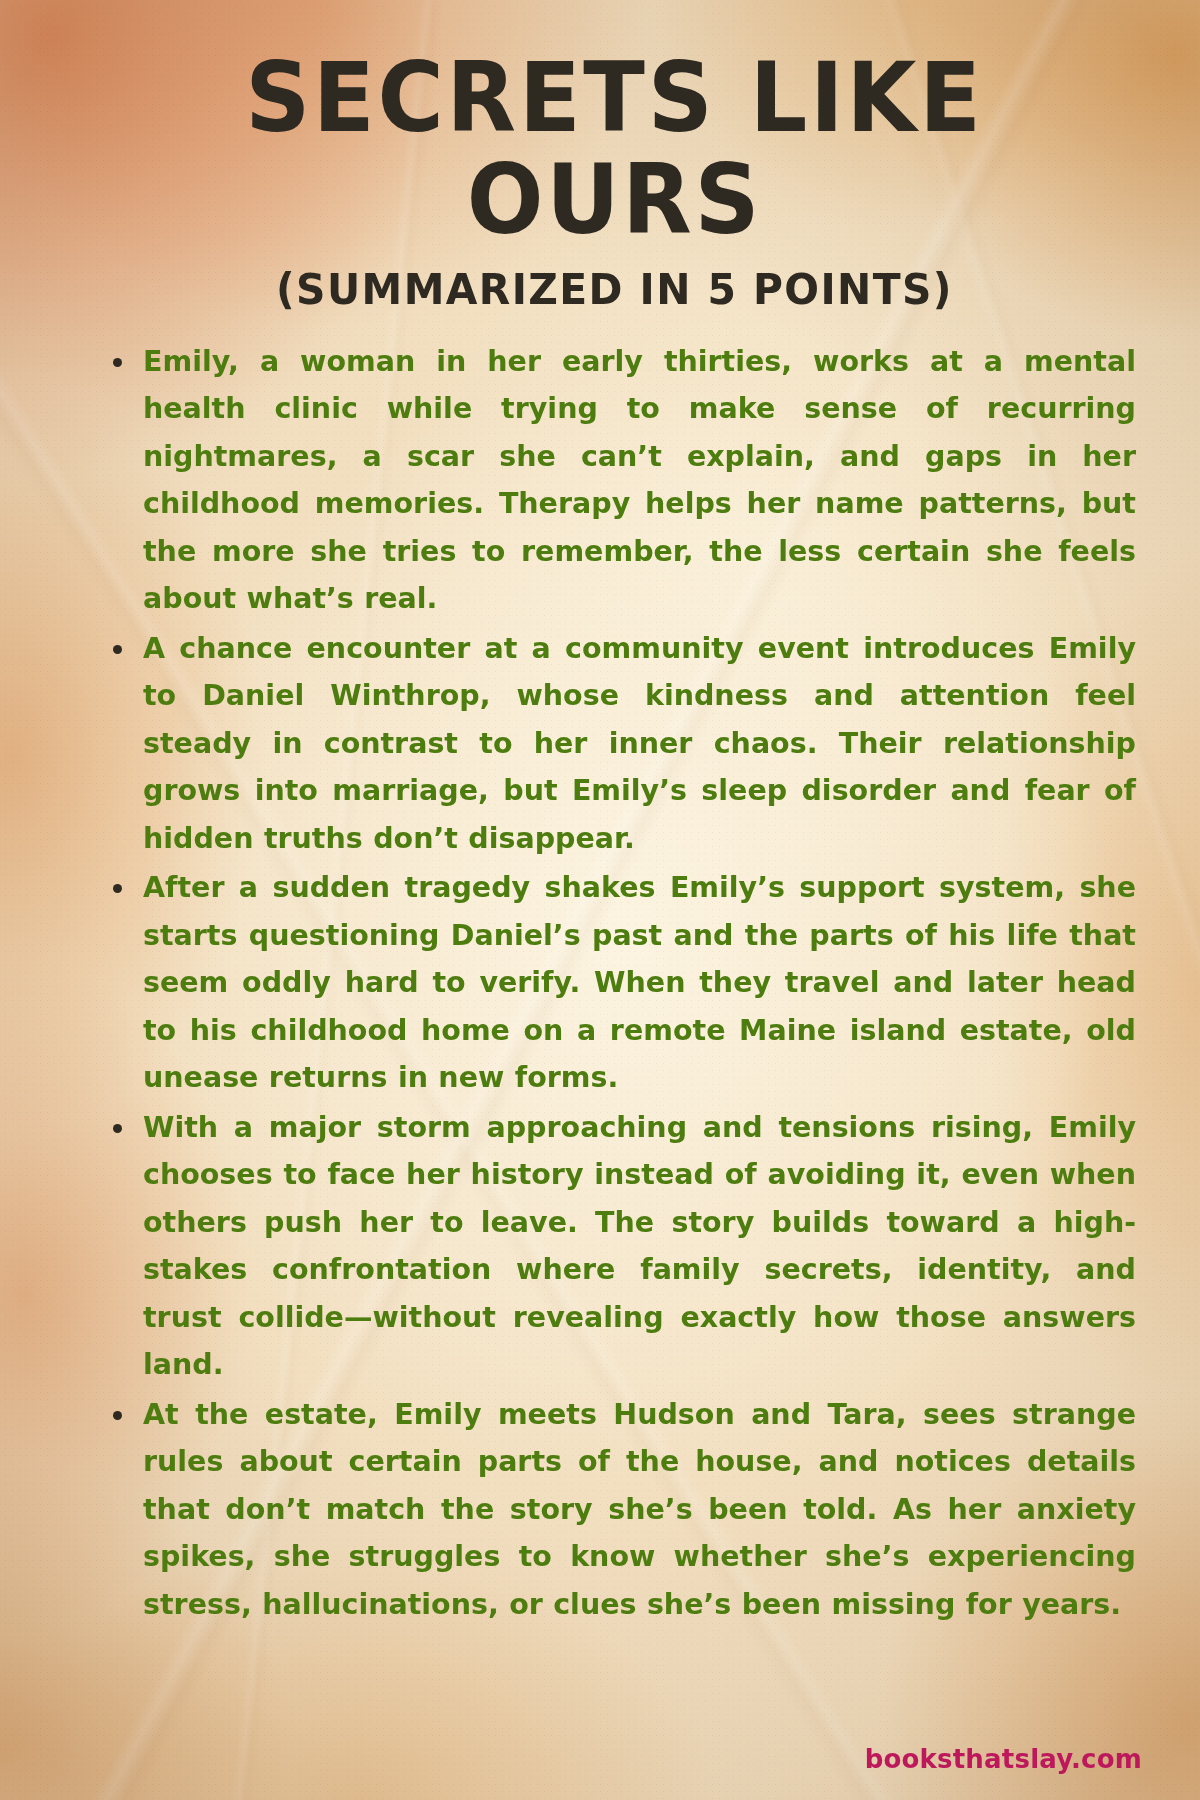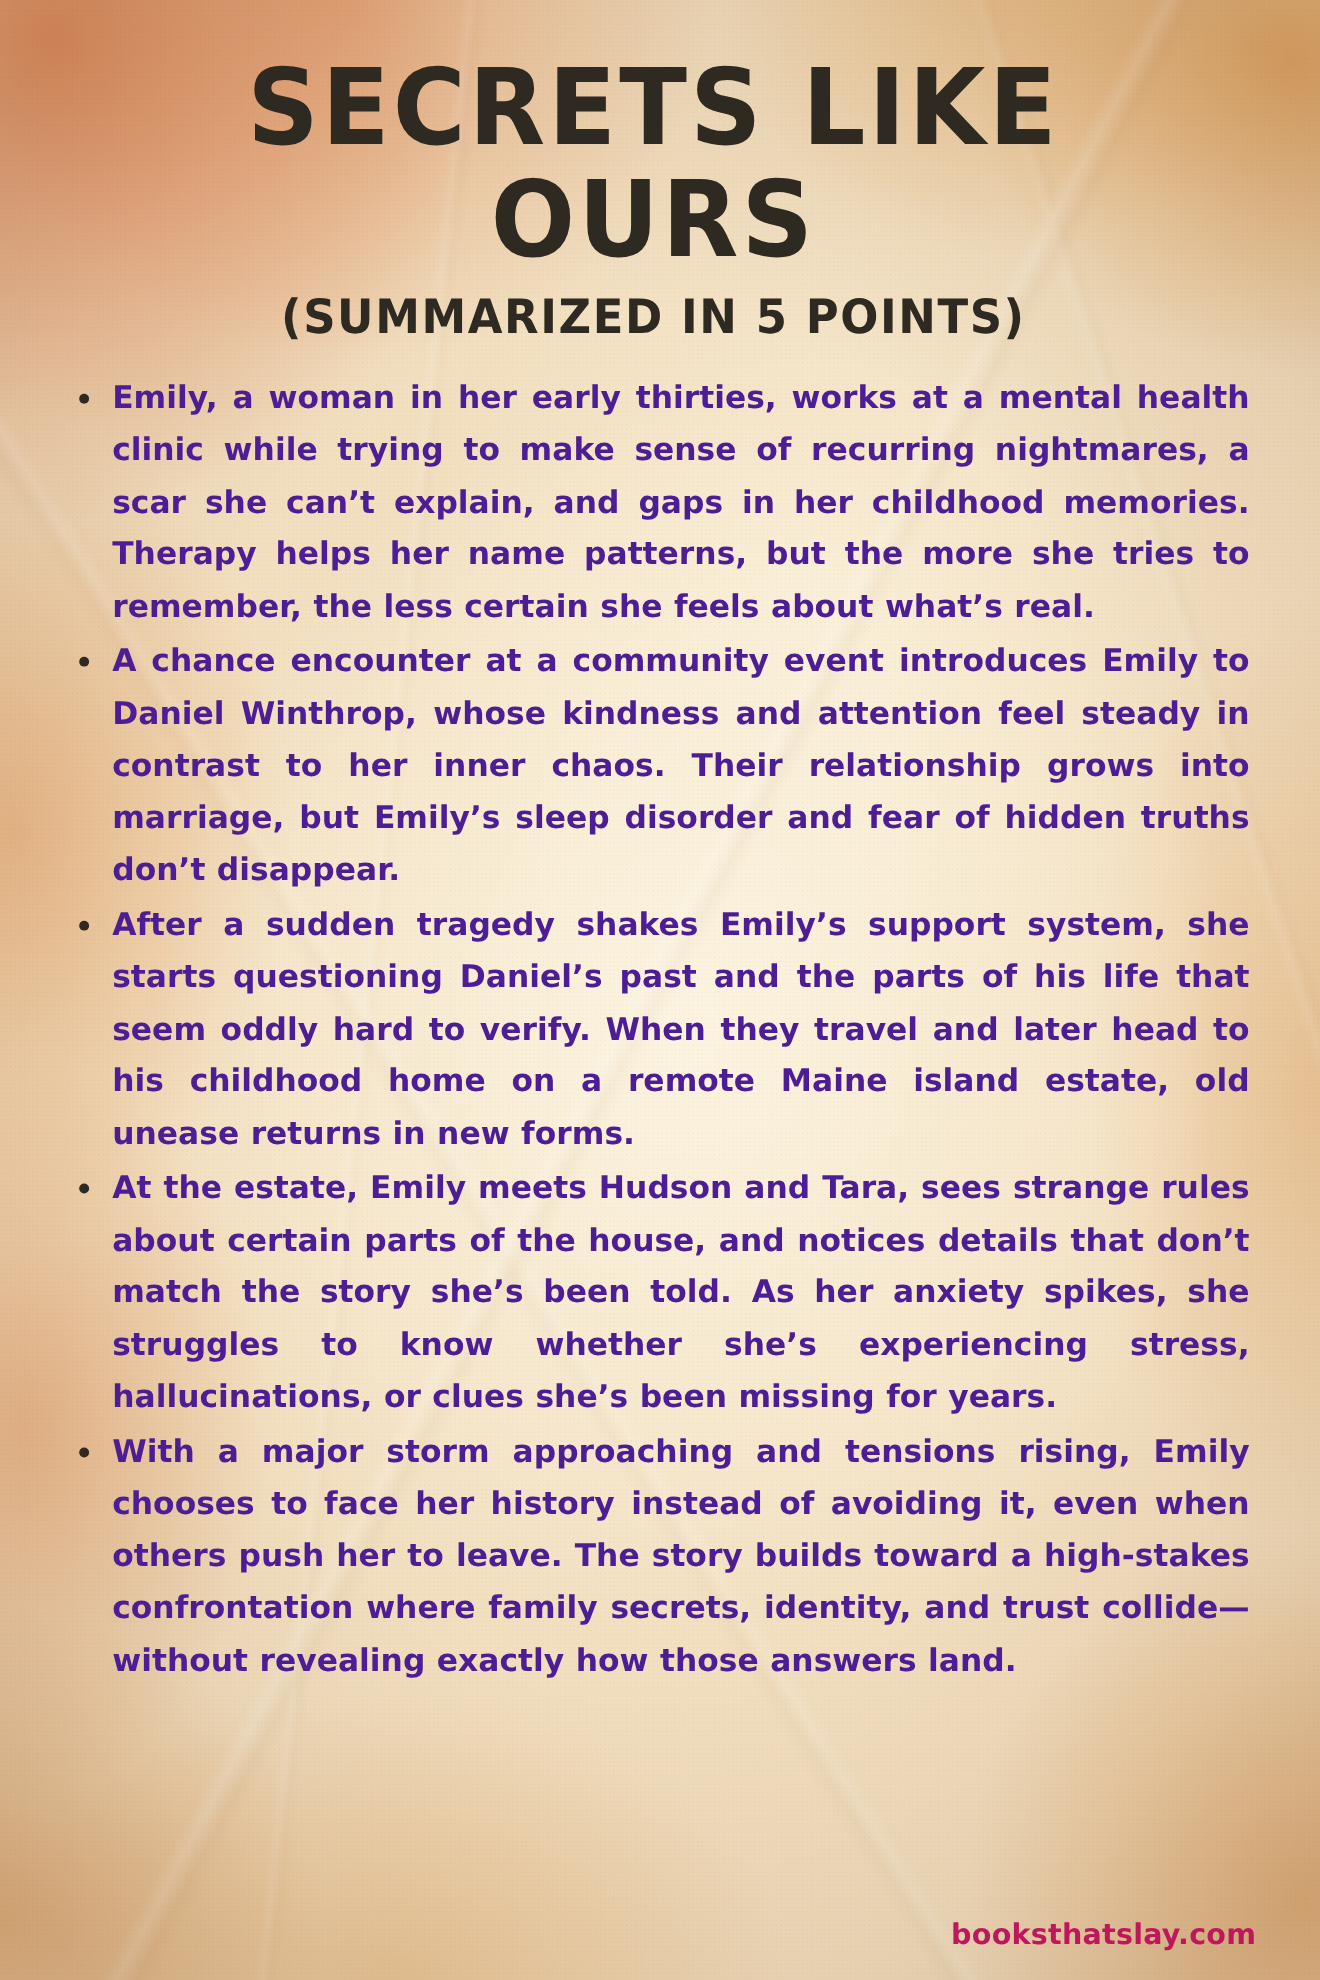--- a/index.html
+++ b/index.html
@@ -82,21 +82,21 @@
     position: absolute;
     inset: 0;
     pointer-events: none;
     background: radial-gradient(ellipse 72% 62% at 50% 50%, rgba(120,78,40,0) 55%, rgba(120,78,40,.10) 82%, rgba(110,70,34,.20) 100%);
   }
 
   
   .content {
     position: relative;
     z-index: 3;
-    padding: 30px 56px 0 44px;
+    padding: 30px 56px 0 85px;
   }
 
   .title {
     font-family: "DejaVu Sans", sans-serif;
     font-weight: bold;
     font-size: 96px;
     line-height: 1.06;
     letter-spacing: 3px;
     text-align: center;
     color: #2e2921;
@@ -124,21 +124,21 @@
   .point {
     position: relative;
     padding-left: 36px;
     margin-bottom: 2px;
     text-align: justify;
     text-align-last: left;
     font-family: "DejaVu Sans", sans-serif;
     font-weight: bold;
     font-size: 28.5px;
     line-height: 47.5px;
-    color: #4c1d95;
+    color: #4d7c0f;
     word-spacing: .5px;
     hyphens: none;
   }
   .point .dot {
     position: absolute;
     left: 6px;
     top: 20px;
     width: 9px;
     height: 9px;
     border-radius: 50%;
@@ -183,25 +183,25 @@
       <li class="point">
         <span class="dot"></span>
         <span>A chance encounter at a community event introduces Emily to Daniel Winthrop, whose kindness and attention feel steady in contrast to her inner chaos. Their relationship grows into marriage, but Emily’s sleep disorder and fear of hidden truths don’t disappear.</span>
       </li>
       <li class="point">
         <span class="dot"></span>
         <span>After a sudden tragedy shakes Emily’s support system, she starts questioning Daniel’s past and the parts of his life that seem oddly hard to verify. When they travel and later head to his childhood home on a remote Maine island estate, old unease returns in new forms.</span>
       </li>
       <li class="point">
         <span class="dot"></span>
+        <span>With a major storm approaching and tensions rising, Emily chooses to face her history instead of avoiding it, even when others push her to leave. The story builds toward a high-stakes confrontation where family secrets, identity, and trust collide—without revealing exactly how those answers land.</span>
+      </li>
+      <li class="point">
+        <span class="dot"></span>
         <span>At the estate, Emily meets Hudson and Tara, sees strange rules about certain parts of the house, and notices details that don’t match the story she’s been told. As her anxiety spikes, she struggles to know whether she’s experiencing stress, hallucinations, or clues she’s been missing for years.</span>
       </li>
-      <li class="point">
-        <span class="dot"></span>
-        <span>With a major storm approaching and tensions rising, Emily chooses to face her history instead of avoiding it, even when others push her to leave. The story builds toward a high-stakes confrontation where family secrets, identity, and trust collide—without revealing exactly how those answers land.</span>
-      </li>
     </ul>
 
   </div>
 
   <div class="footer">booksthatslay.com</div>
 
 </div>
 
 </body></html>

